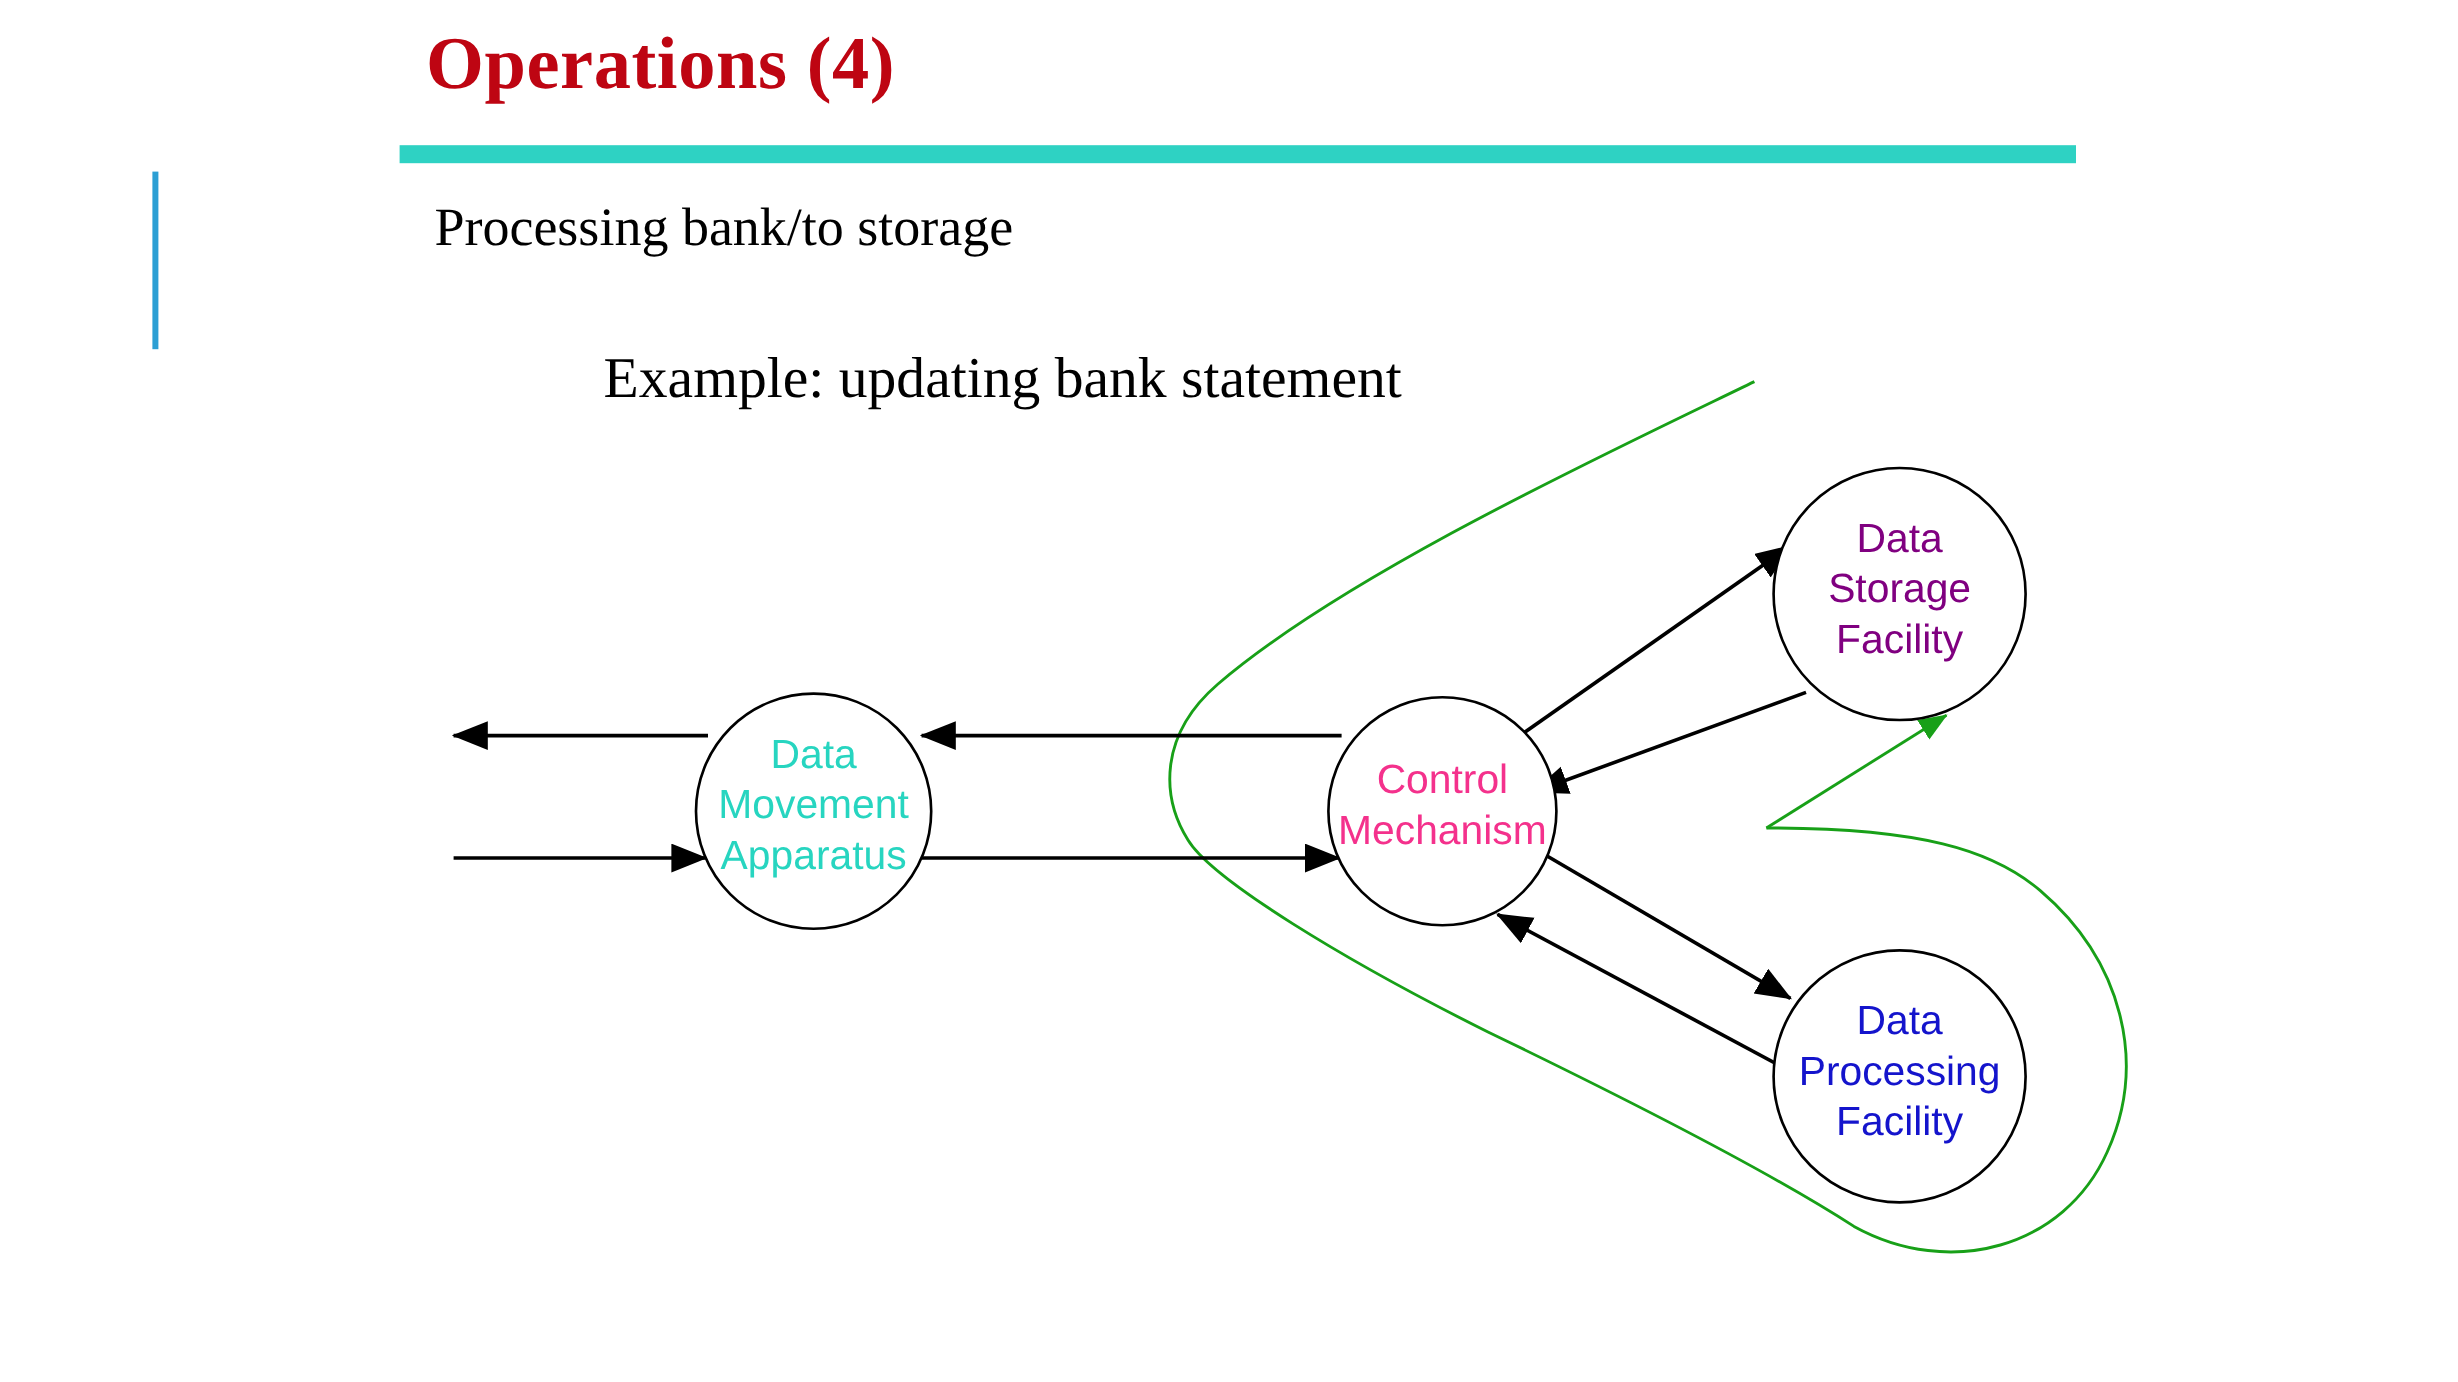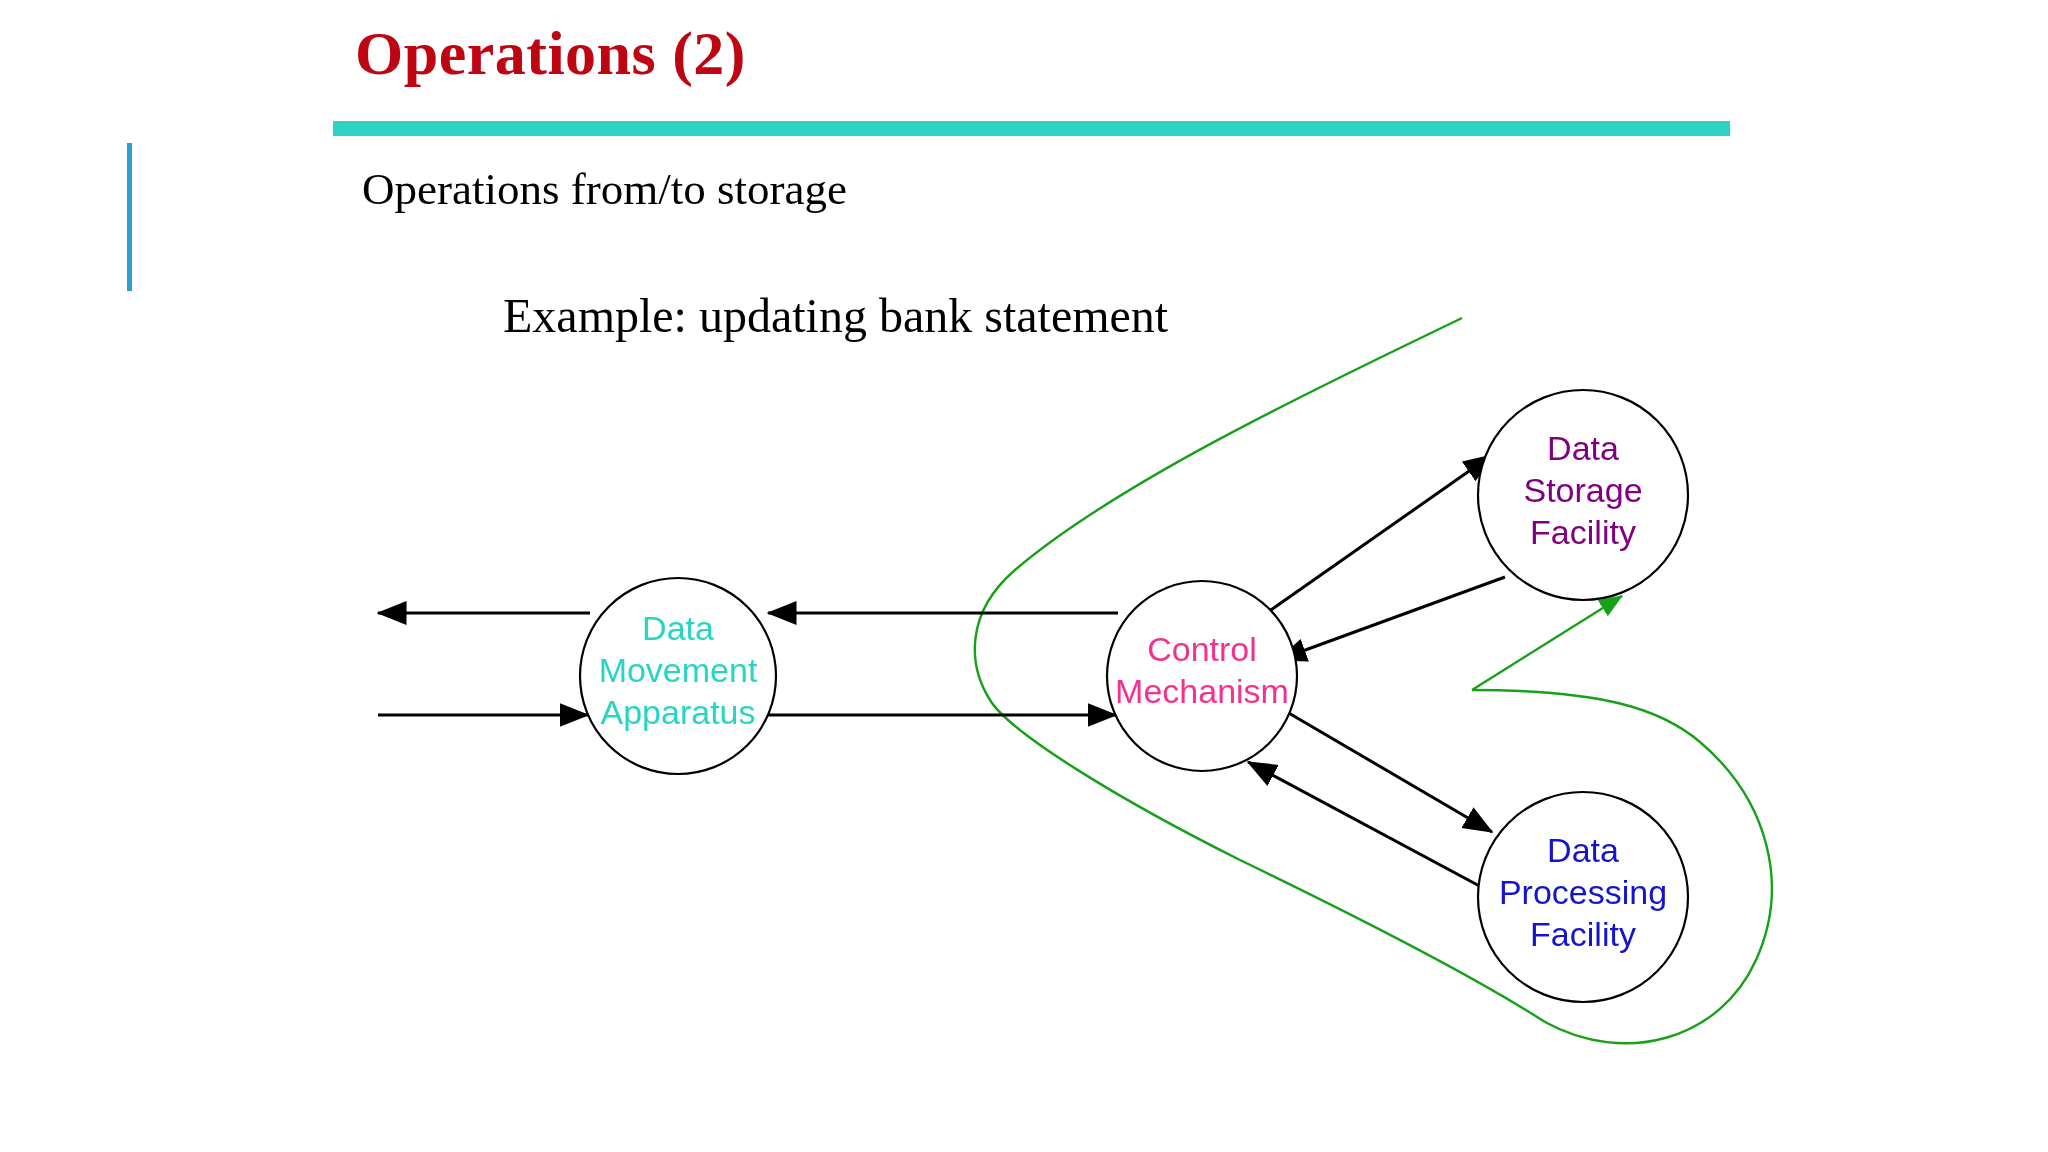--- a/index.html
+++ b/index.html
@@ -88,24 +88,24 @@
     stroke: #18A018;
     stroke-width: 2.4;
     fill: none;
   }
 </style>
 </head>
 <body>
 
 <div id="slide">
 
-  <div id="title">Operations (2)</div>
+  <div id="title">Operations (4)</div>
   <div id="teal-bar"></div>
   <div id="left-accent"></div>
-  <div id="subtitle">Operations from/to storage</div>
+  <div id="subtitle">Processing bank/to storage</div>
   <div id="example">Example: updating bank statement</div>
 
   <svg id="diagram" viewBox="0 0 2048 1152">
     <defs>
       <marker id="arrow-black" markerWidth="11" markerHeight="11" refX="9.5" refY="4" orient="auto" markerUnits="strokeWidth">
         <path d="M0,0 L10,4 L0,8 z" fill="#000000"></path>
       </marker>
       <marker id="arrow-green" markerWidth="11" markerHeight="11" refX="9.5" refY="4" orient="auto" markerUnits="strokeWidth">
         <path d="M0,0 L10,4 L0,8 z" fill="#18A018"></path>
       </marker>

